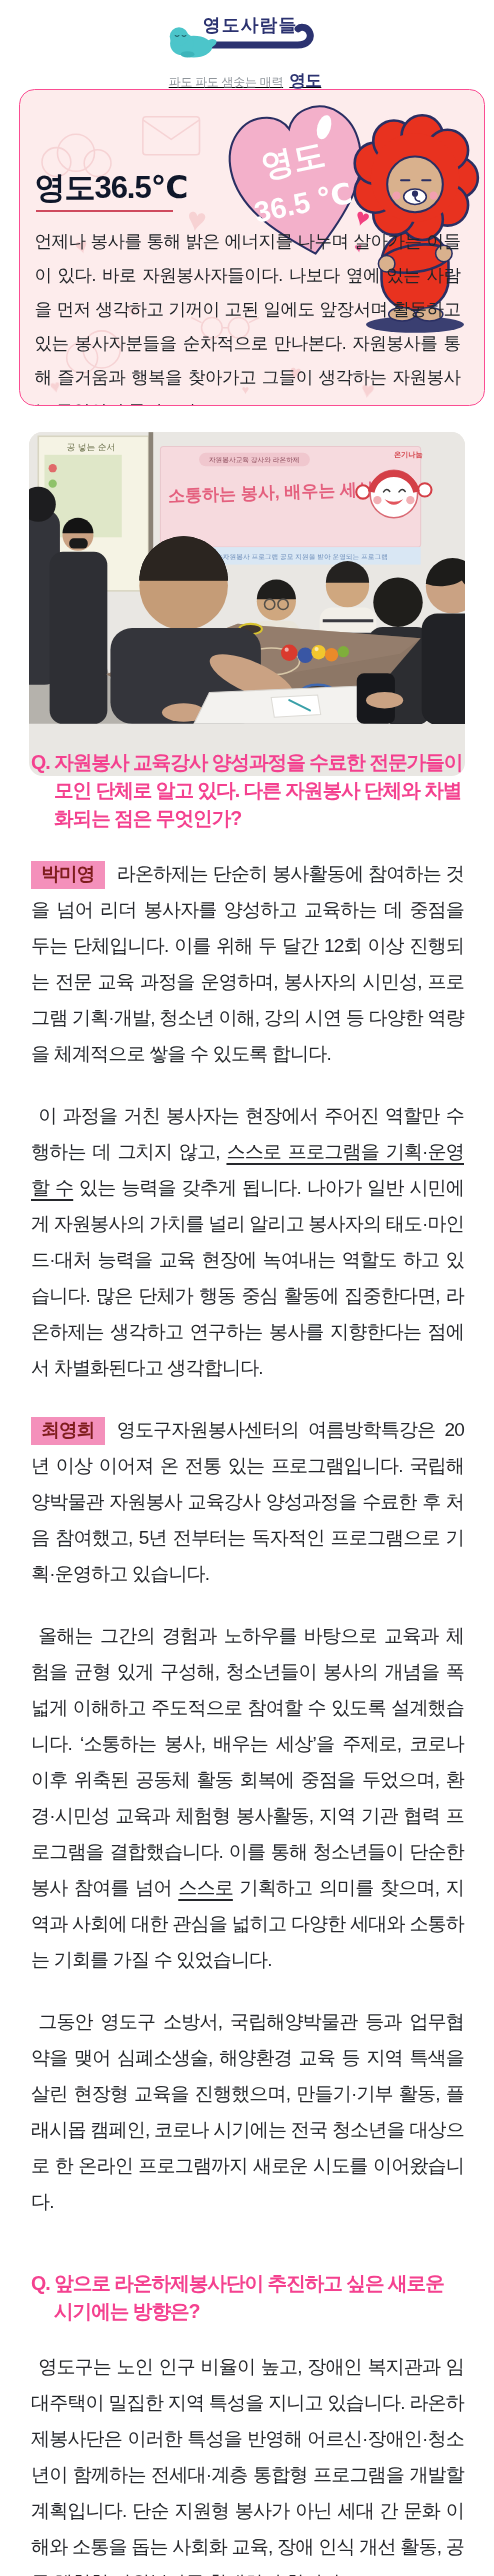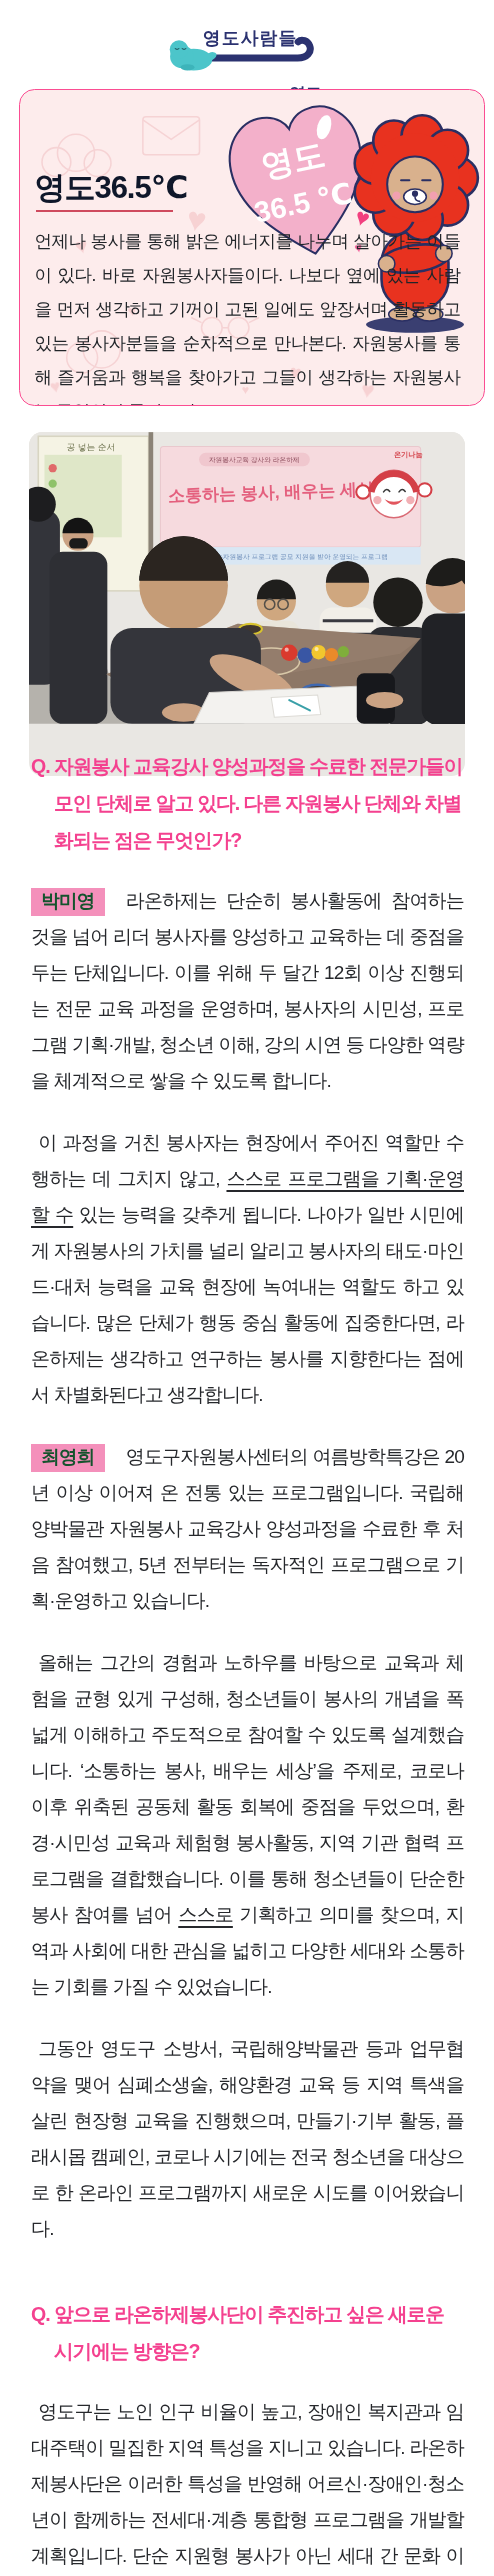--- a/index.html
+++ b/index.html
@@ -1,21 +1,21 @@
 <!DOCTYPE html>
 <html style="font-size:8.2px"><head>
 <meta charset="utf-8">
 <style>
   html,body{margin:0;padding:0;}
   body{
     width:495px;height:3399px;position:relative;overflow:hidden;background:#ffffff;
     font-family:"Liberation Sans","DejaVu Sans",sans-serif;
   }
   
-  .site-header{position:absolute;top:24px;left:0;width:490px;text-align:center;}
+  .site-header{position:absolute;top:11px;left:0;width:490px;text-align:center;text-decoration:underline;}
   .logo-svg{display:block;margin:0 auto;}
   .tagline-row{margin-top:1px;display:flex;justify-content:center;align-items:baseline;gap:6.2px;text-align:center;}
   .tagline{font-size:12px;color:#8f959b;letter-spacing:-0.3px;}
   .tagline-brand{font-size:16.5px;font-weight:800;color:#2b3270;letter-spacing:-0.5px;}
   
   .hero-card{
     position:absolute;left:19px;top:89px;width:464px;height:315px;
     background:#fdecec;border:1.5px solid #fb4d92;border-radius:15.5px;overflow:hidden;
   }
   .hero-pattern{position:absolute;left:0;top:0;}
@@ -32,32 +32,32 @@
   .heart-balloon{position:absolute;left:200px;top:0px;}
   .bear-mascot{position:absolute;right:2.1px;top:17.5px;}
   
   .article-photo{
     position:absolute;left:29px;top:432px;width:436px;height:344px;
     border-radius:13.4px;overflow:hidden;background:#e9e7e3;
   }
   
   .article{position:absolute;left:31px;top:748px;width:433px;}
   .q-heading{
-    font-size:19.6px;font-weight:800;color:#f4418f;line-height:37px;
+    font-size:19.6px;font-weight:800;color:#f4418f;line-height:28px;
     letter-spacing:-1px;margin:49px 0 24px 0;padding-left:23px;text-indent:-23px;
   }
   .q-heading.first{margin-top:0;}
   .para{
     font-size:19px;line-height:36px;color:#26282c;letter-spacing:-0.8px;
     text-align:justify;word-break:break-all;margin:0 0 26px 0;
   }
   .para.indent{text-indent:7.2px;}
   .name-label{
-    display:inline-block;background:#f490bb;color:#14532d;font-weight:800;
-    font-size:18.5px;line-height:1;padding:4.1px 10.3px 5.2px 10.3px;margin-right:21px;
+    display:inline-block;background:#f490bb;color:#7f1d1d;font-weight:800;
+    font-size:18.5px;line-height:1;padding:4.1px 10.3px 5.2px 10.3px;margin-right:12px;
     text-indent:0;
   }
   .uline{text-decoration:underline;text-underline-offset:5.2px;text-decoration-thickness:1.5px;}
 </style>
 </head>
 <body>
 
 <div class="site-header">
   <svg class="logo-svg" width="227" height="58" viewBox="0 0 440 150">
     <text x="232" y="52" text-anchor="middle" font-size="46" font-weight="800" fill="#2b3270" letter-spacing="3">영도사람들</text>

